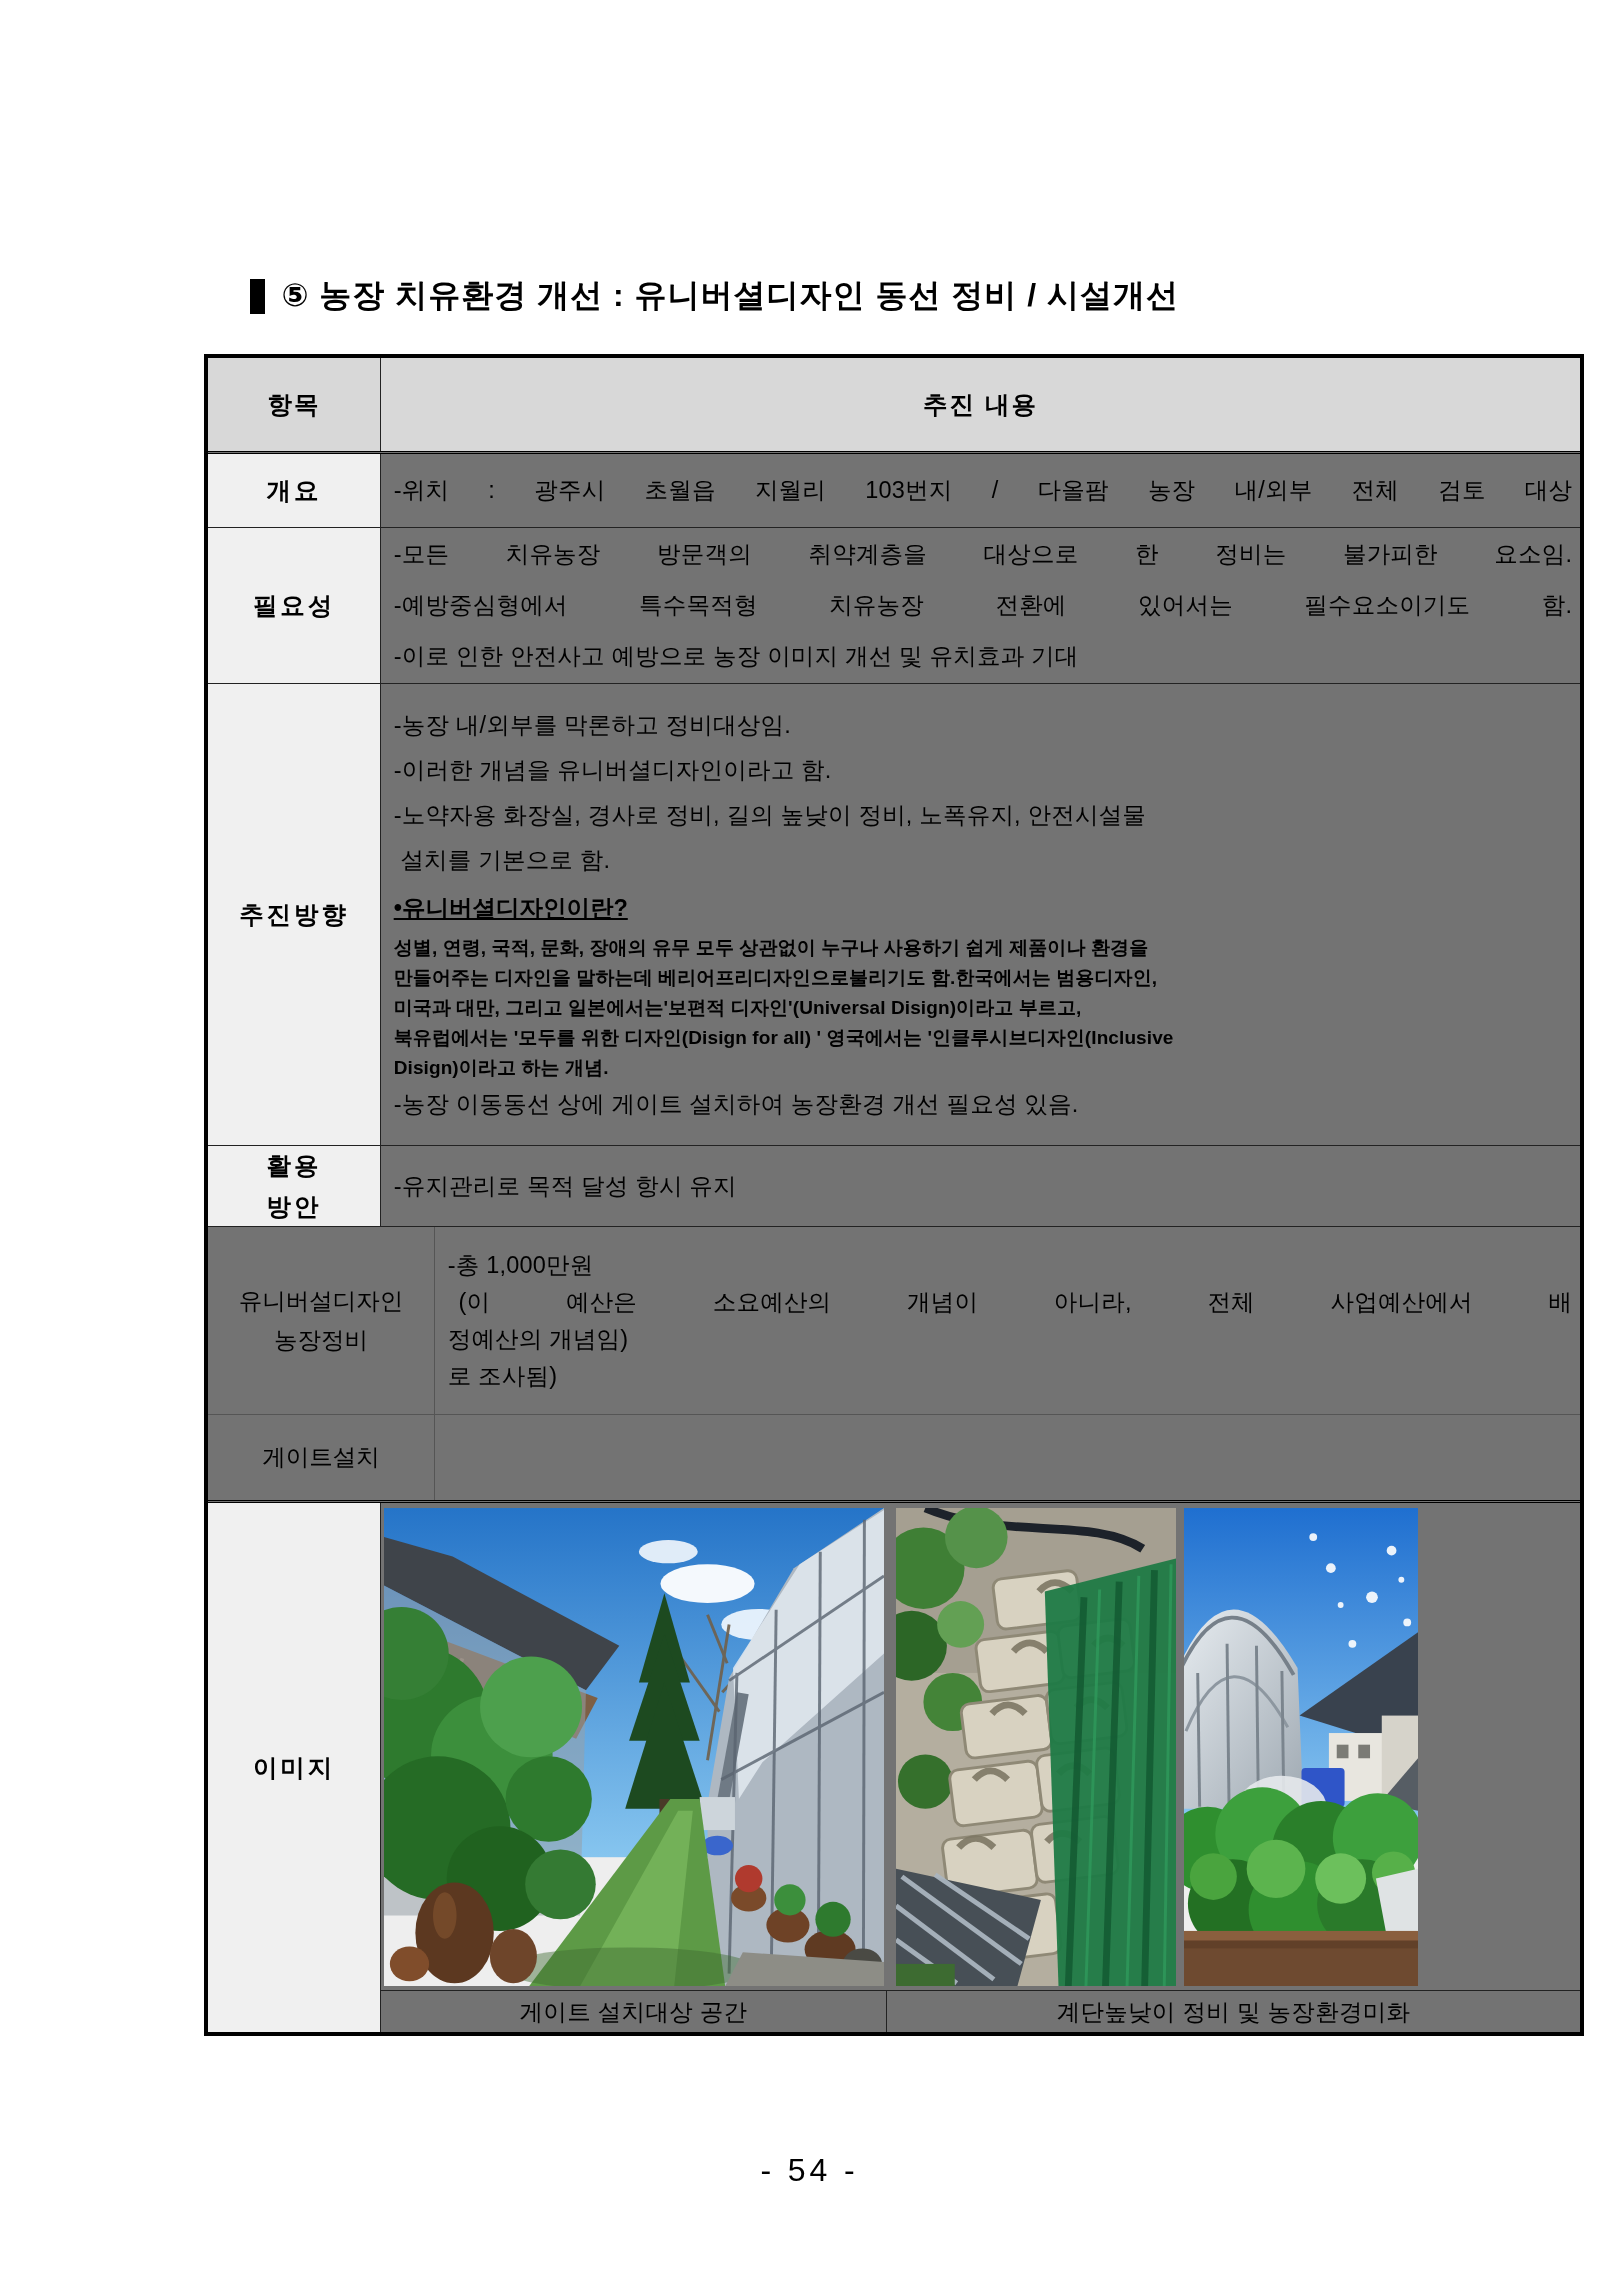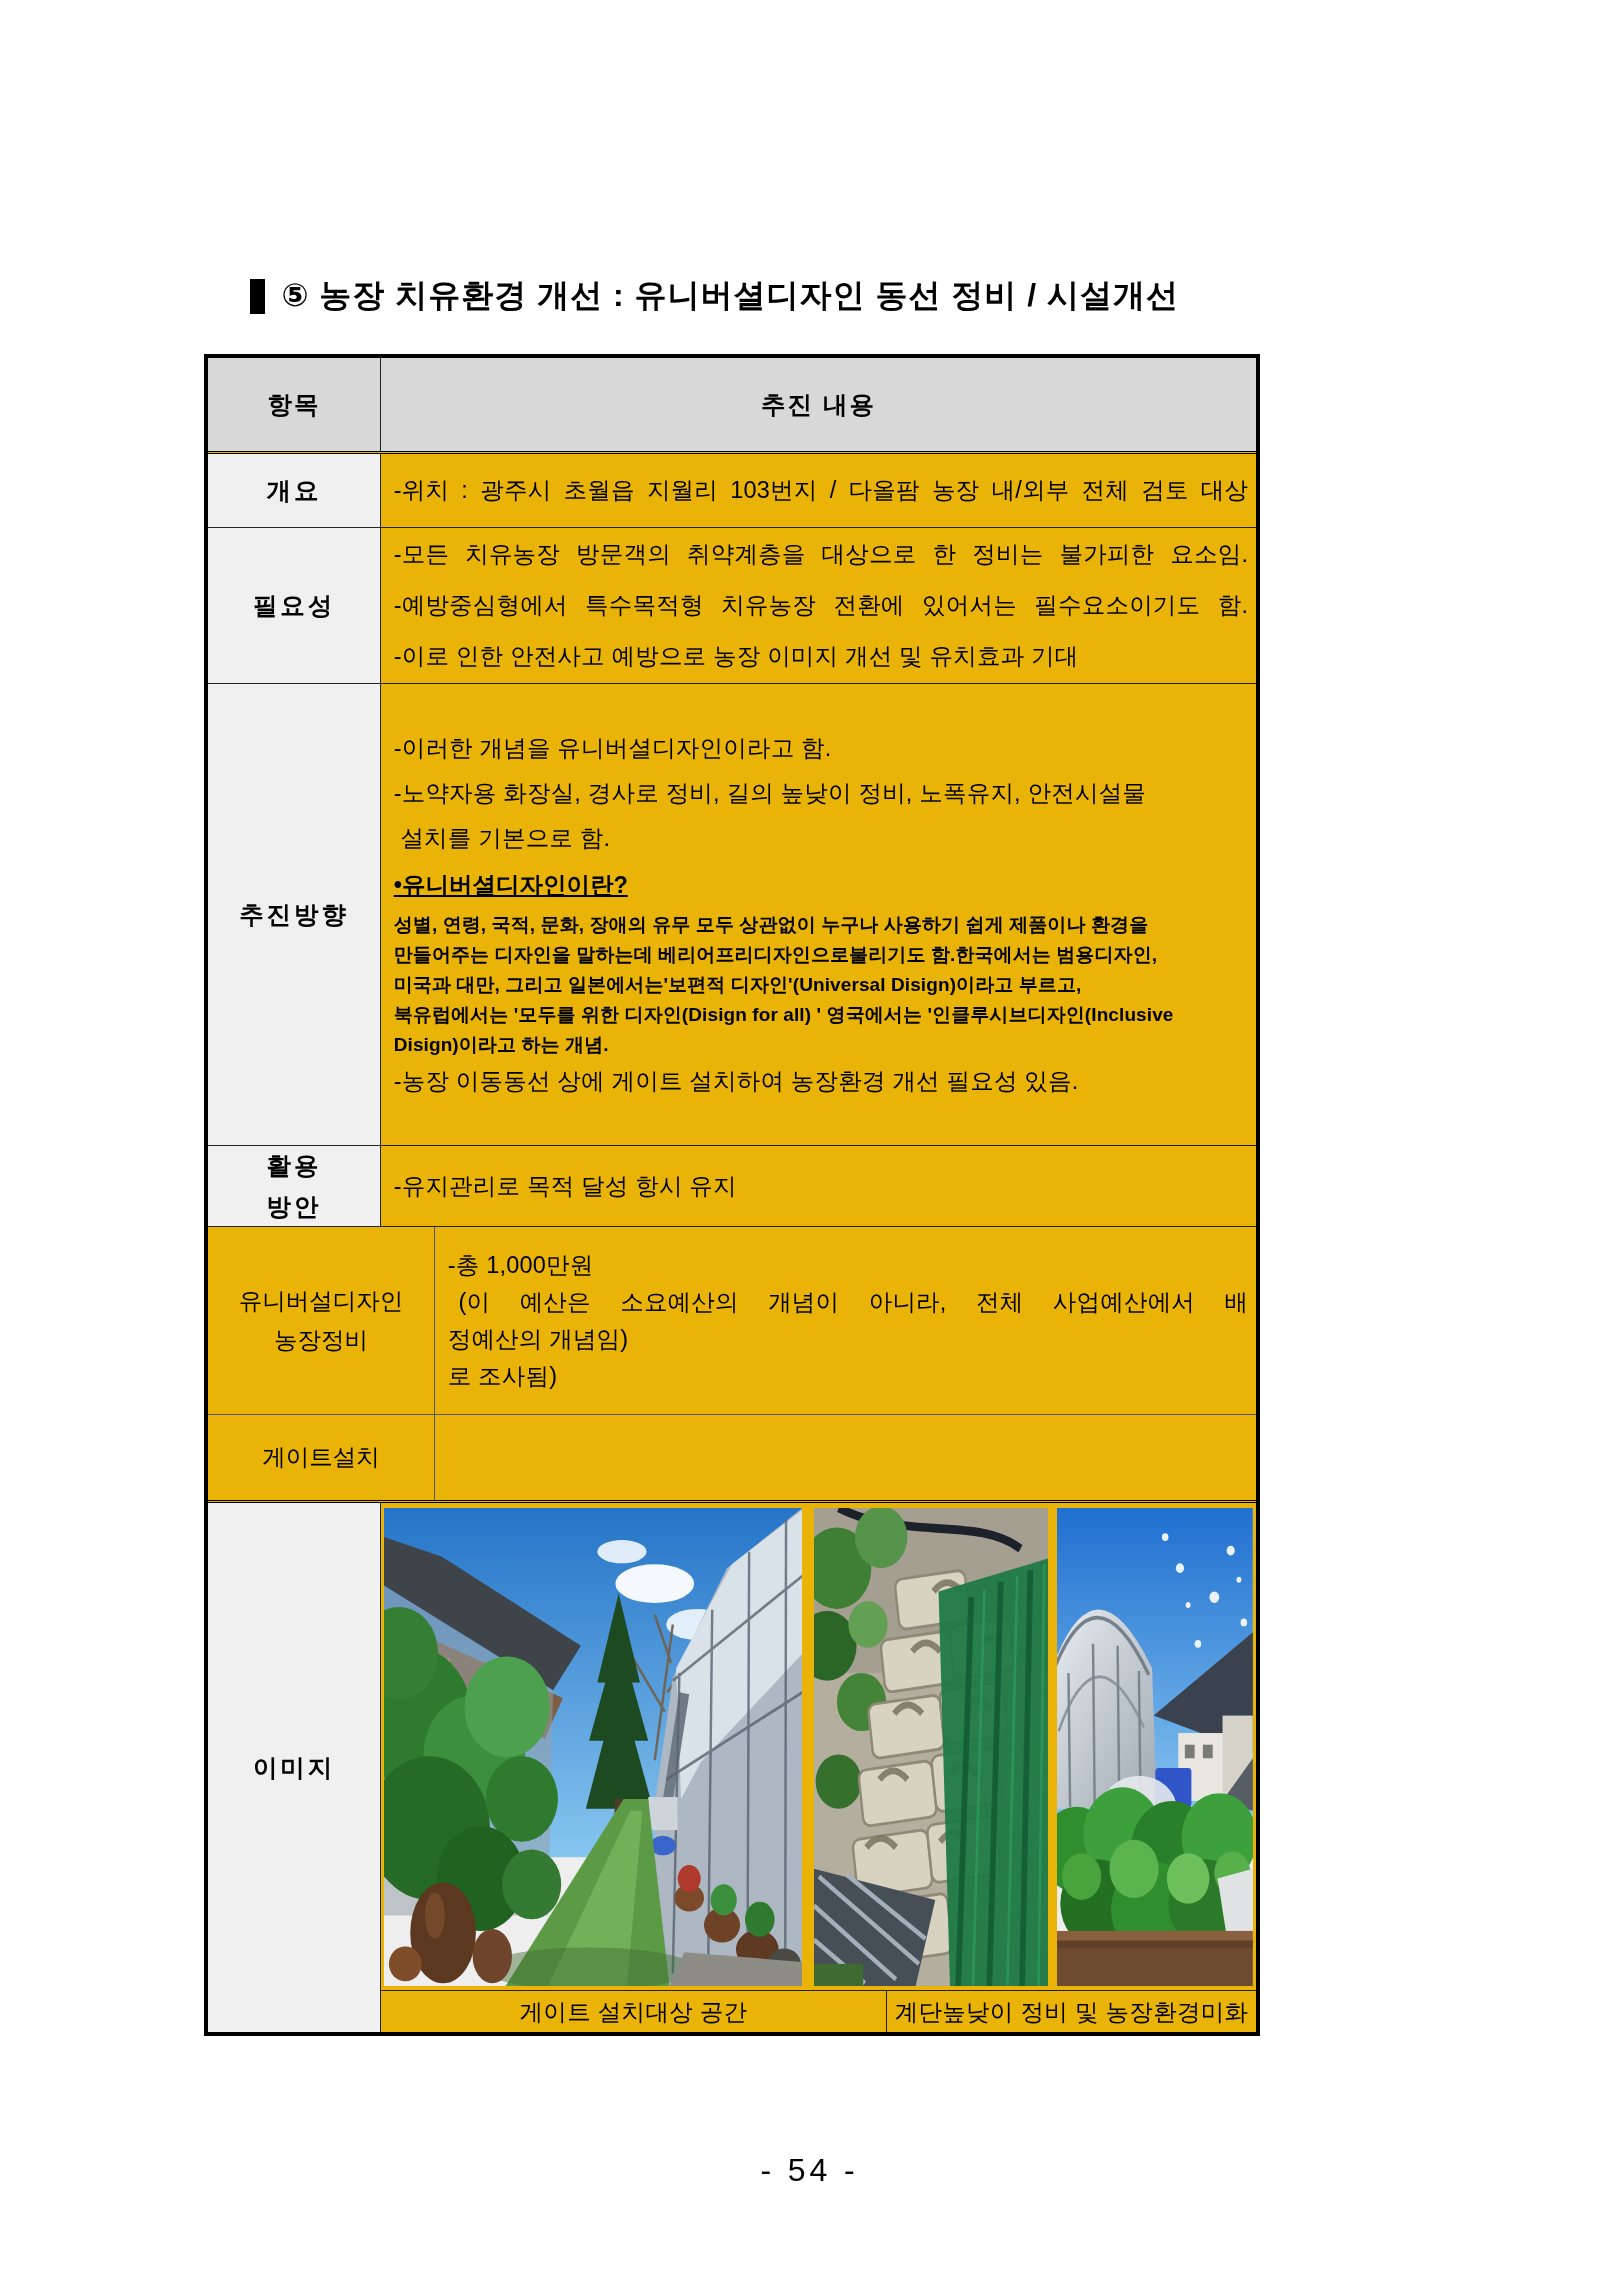--- a/index.html
+++ b/index.html
@@ -8,21 +8,21 @@
     position:relative; width:1619px; height:2290px; background:#ffffff;
     font-family:"Liberation Sans","DejaVu Sans",sans-serif; color:#000;
     overflow:hidden; margin:0 auto;
   }
   
   .title-row { position:absolute; left:250px; top:274px; display:flex; align-items:center; }
   .title-bullet { width:14.7px; height:35px; background:#000; margin-right:16.7px; flex:0 0 auto; }
   .title-text { font-size:32px; font-weight:700; letter-spacing:1px; white-space:pre; }
 
   
-  .tbl { position:absolute; left:204px; top:354px; width:1056px; border:4.9px solid #000; background:#eab308; }
+  .tbl { position:absolute; left:204px; top:354px; width:1380px; border:4.9px solid #000; background:#737373; }
   .row { display:flex; border-bottom:1px solid #222; }
   .r-header { height:96px; border-bottom:3.9px double #000; }
   .r-overview  { height:74px; }
   .r-necessity { height:156px; }
   .r-direction { height:462px; }
   .r-util      { height:81px; }
   .r-budget    { height:273px; border-bottom:none; }
   .r-images    { height:532px; border-top:3.9px double #000; border-bottom:none; }
 
   .c-label {
@@ -98,20 +98,21 @@
       <div class="c-body">
         <div class="ln stretch">-모든 치유농장 방문객의 취약계층을 대상으로 한 정비는 불가피한 요소임.</div>
         <div class="ln stretch">-예방중심형에서 특수목적형 치유농장 전환에 있어서는 필수요소이기도 함.</div>
         <div class="ln">-이로 인한 안전사고 예방으로 농장 이미지 개선 및 유치효과 기대</div>
       </div>
     </div>
 
     <div class="row r-direction">
       <div class="c-label">추진방향</div>
       <div class="c-body">
+        <div class="ln">-농장 내/외부를 막론하고 정비대상임.</div>
         <div class="ln">-이러한 개념을 유니버셜디자인이라고 함.</div>
         <div class="ln">-노약자용 화장실, 경사로 정비, 길의 높낮이 정비, 노폭유지, 안전시설물</div>
         <div class="ln"> 설치를 기본으로 함.</div>
         <div class="sub">•유니버셜디자인이란?</div>
         <div class="note">성별, 연령, 국적, 문화, 장애의 유무 모두 상관없이 누구나 사용하기 쉽게 제품이나 환경을</div>
         <div class="note">만들어주는 디자인을 말하는데 베리어프리디자인으로불리기도 함.한국에서는 범용디자인,</div>
         <div class="note">미국과 대만, 그리고 일본에서는'보편적 디자인'(Universal Disign)이라고 부르고,</div>
         <div class="note">북유럽에서는 '모두를 위한 디자인(Disign for all) ' 영국에서는 '인클루시브디자인(Inclusive</div>
         <div class="note">Disign)이라고 하는 개념.</div>
         <div class="ln lastln">-농장 이동동선 상에 게이트 설치하여 농장환경 개선 필요성 있음.</div>

